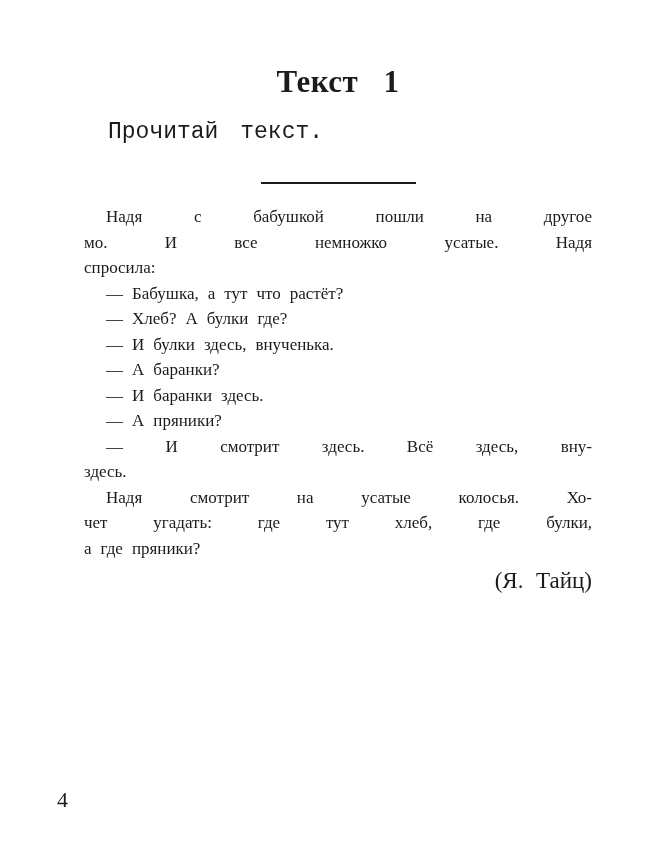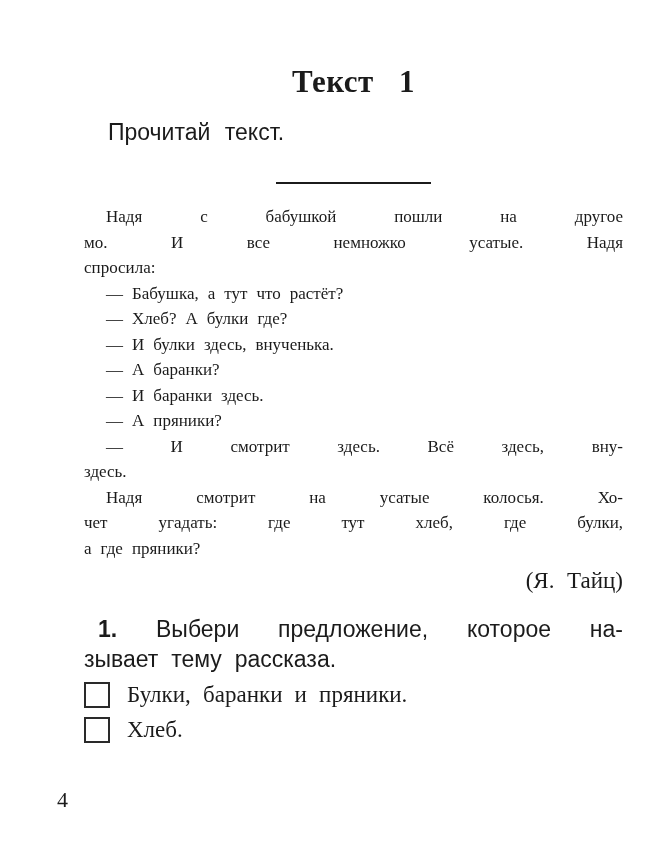--- a/index.html
+++ b/index.html
@@ -5,37 +5,37 @@
   html, body { margin: 0; padding: 0; background: #ffffff; }
   .page {
     position: relative;
     width: 650px;
     height: 865px;
     background: #ffffff;
     color: #1b1b1b;
     overflow: hidden;
     font-family: "Liberation Serif", serif;
   }
-  .content { padding: 0 27px 0 84px; }
+  .content { padding: 0 58px 0 84px; }
 
   .title {
     margin: 64px 0 0 0;
     font-family: "Liberation Serif", serif;
     font-size: 31px;
     font-weight: bold;
     text-align: center;
     word-spacing: 0.55em;
     letter-spacing: 0.5px;
     line-height: 36px;
   }
 
   .instruction {
     margin-top: 18px;
     padding-left: 24px;
-    font-family: Liberation Sans, sans-serif;
+    font-family: Liberation Mono, monospace;
     font-size: 23px;
     line-height: 28px;
     word-spacing: 0.35em;
   }
 
   .divider {
     width: 155px;
     height: 0;
     border-top: 2px solid #1b1b1b;
     margin: 36px auto 20px auto;
@@ -126,32 +126,16 @@
         <div class="line indent">— А пряники?</div>
         <div class="line indent fill">— И смотрит здесь. Всё здесь, вну-</div>
         <div class="line">здесь.</div>
         <div class="line indent fill">Надя смотрит на усатые колосья. Хо-</div>
         <div class="line fill">чет угадать: где тут хлеб, где булки,</div>
         <div class="line">а где пряники?</div>
       </div>
 
     <div class="attribution">(Я.  Тайц)</div>
 
-    <div class="task">
-      <div>
-          <div class="line indent-sm fill"><span class="qnum">1.</span> Выбери предложение, которое на-</div>
-          <div class="line">зывает тему рассказа.</div>
-        </div>
-      <div class="options">
-          <div class="option">
-            <span class="checkbox"></span>
-            <span class="option-label">Булки, баранки и пряники.</span>
-          </div>
-          <div class="option">
-            <span class="checkbox"></span>
-            <span class="option-label">Хлеб.</span>
-          </div>
-        </div>
-    </div>
   </div>
 
   <div class="pagenum">4</div>
 </div>
 
 </body></html>

